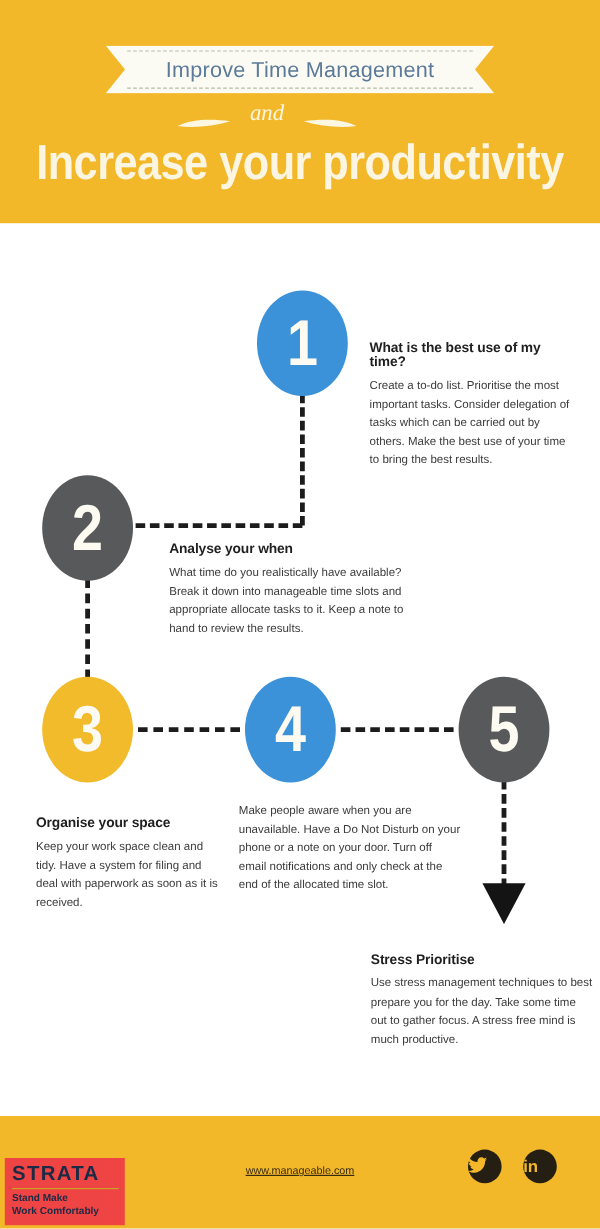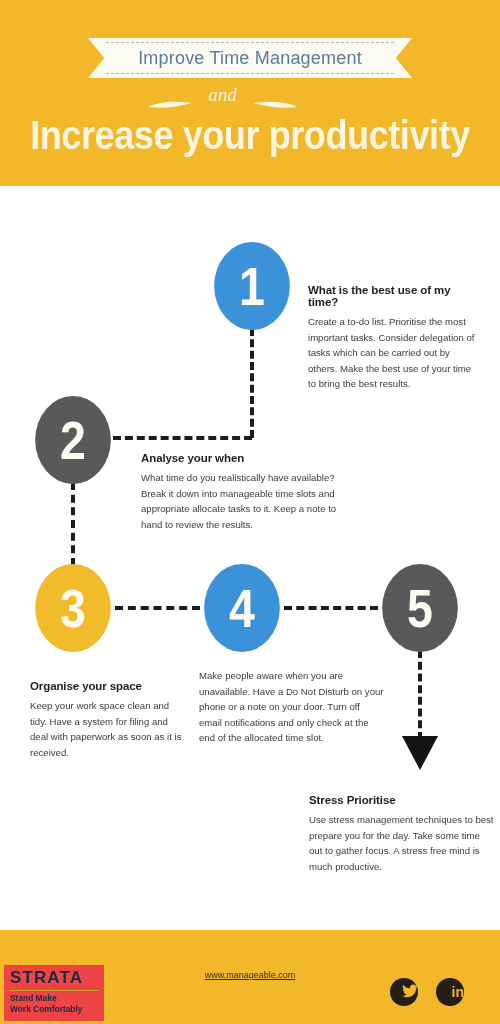--- a/index.html
+++ b/index.html
@@ -193,25 +193,25 @@
     left: 0; top: 40px;
     width: 500px;
     text-align: center;
     color: #3a2c10;
     font-size: 9px;
     text-decoration: underline;
     font-family: "Liberation Sans", sans-serif;
   }
   .social {
     position: absolute;
-    top: 978px;
+    top: 958px;
     width: 28px; height: 28px;
     border-radius: 50%;
     background: #241f12;
-    text-align: right;
+    text-align: left;
   }
   .soc-tw { left: 390px; }
   .soc-li { left: 436px; }
   .social svg { margin-top: 6px; }
   .li-text {
     color: #f2b829;
     font-size: 14px;
     font-weight: bold;
     line-height: 28px;
     font-family: "Liberation Sans", sans-serif;

